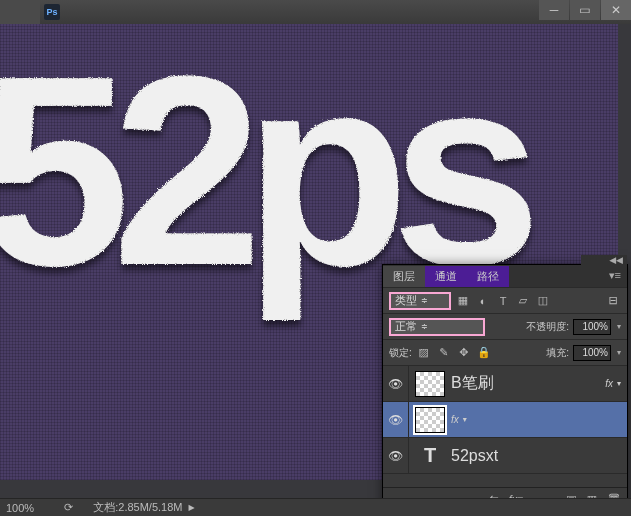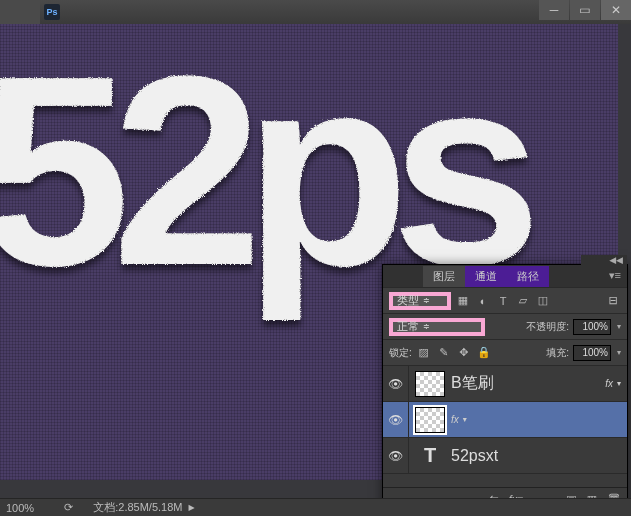--- a/index.html
+++ b/index.html
@@ -15,27 +15,27 @@
   .canvas { position: absolute; top: 0; left: 0; width: 618px; height: 456px; background: #4a3d66; overflow: hidden; }
   .canvas::before { content: ""; position: absolute; inset: 0; background: repeating-linear-gradient(0deg, rgba(0,0,0,0.15) 0 1px, transparent 1px 3px), repeating-linear-gradient(90deg, rgba(0,0,0,0.15) 0 1px, transparent 1px 3px); }
   
   .statusbar { position: absolute; bottom: 0; left: 0; right: 0; height: 18px; background: #3a3a3a; border-top: 1px solid #252525; display: flex; align-items: center; padding: 0 6px; color: #bbb; font-size: 11px; }
   .statusbar .zoom { width: 48px; }
   .statusbar .seg { margin: 0 10px; display: flex; align-items: center; gap: 6px; }
   .statusbar .caret { font-size: 8px; }
   
   .panel { position: absolute; right: 3px; top: 264px; width: 246px; background: #3e3e3e; border: 1px solid #000; box-shadow: 0 0 10px rgba(0,0,0,0.5); }
   .panel-dragbar { position:absolute; top:-10px; right:0; width:46px; height:10px; background:#313131; display:flex; align-items:center; justify-content:flex-end; padding-right:4px; font-size:9px; color:#aaa; }
-  .panel-tabs { height: 22px; background: #313131; display: flex; align-items: flex-end; position: relative; padding-left: 40px; }
+  .panel-tabs { height: 22px; background: #313131; display: flex; align-items: flex-end; position: relative; }
   .panel-tab { padding: 3px 10px; font-size: 11px; color: #ccc; background: #4c1d95; cursor: pointer; }
   .panel-tab.active { background: #454545; }
   .panel-tabs .menu { position:absolute; right:6px; top:4px; color:#aaa; font-size:11px; }
   
   .panel-row { height: 26px; display: flex; align-items: center; padding: 0 6px; gap: 4px; border-top: 1px solid #2a2a2a; }
-  .dropdown { height: 18px; background: #555; border: 4px solid #f9a8d4; color: #ddd; font-size: 11px; display: inline-flex; align-items: center; padding: 0 4px; gap: 4px; }
+  .dropdown { height: 18px; background: #555; border: 2px solid #f9a8d4; color: #ddd; font-size: 11px; display: inline-flex; align-items: center; padding: 0 4px; gap: 4px; }
   .dropdown .arrow { font-size: 8px; }
   .mini-icon { width: 16px; height: 16px; display: inline-flex; align-items: center; justify-content: center; color: #bbb; font-size: 11px; }
   .spacer { flex: 1; }
   .label { color: #ccc; font-size: 10px; }
   .value-box { width: 38px; height: 16px; background: #333; border: 1px solid #000; color: #ddd; font-size: 10px; text-align: right; padding: 0 2px; display: inline-flex; align-items: center; justify-content: flex-end; }
   .tiny-arrow { font-size: 8px; color:#aaa; margin-left:2px; }
   
   .layer-list { background: #3a3a3a; }
   .layer-row { height: 36px; display: flex; align-items: center; border-top: 1px solid #2a2a2a; position: relative; }
   .layer-row.selected { background: #5570a8; }

